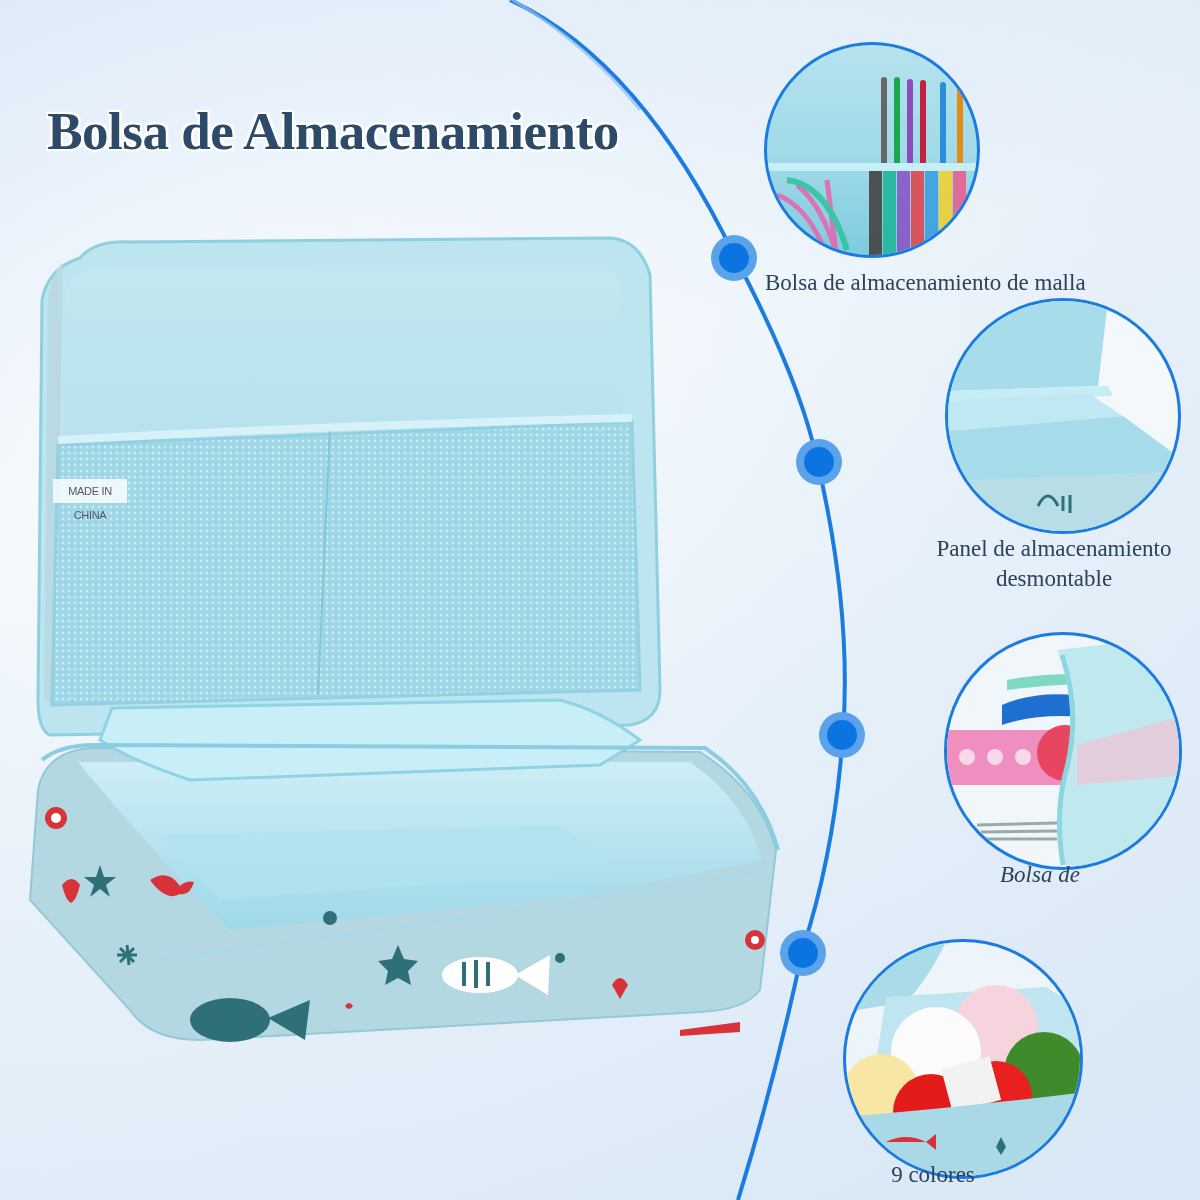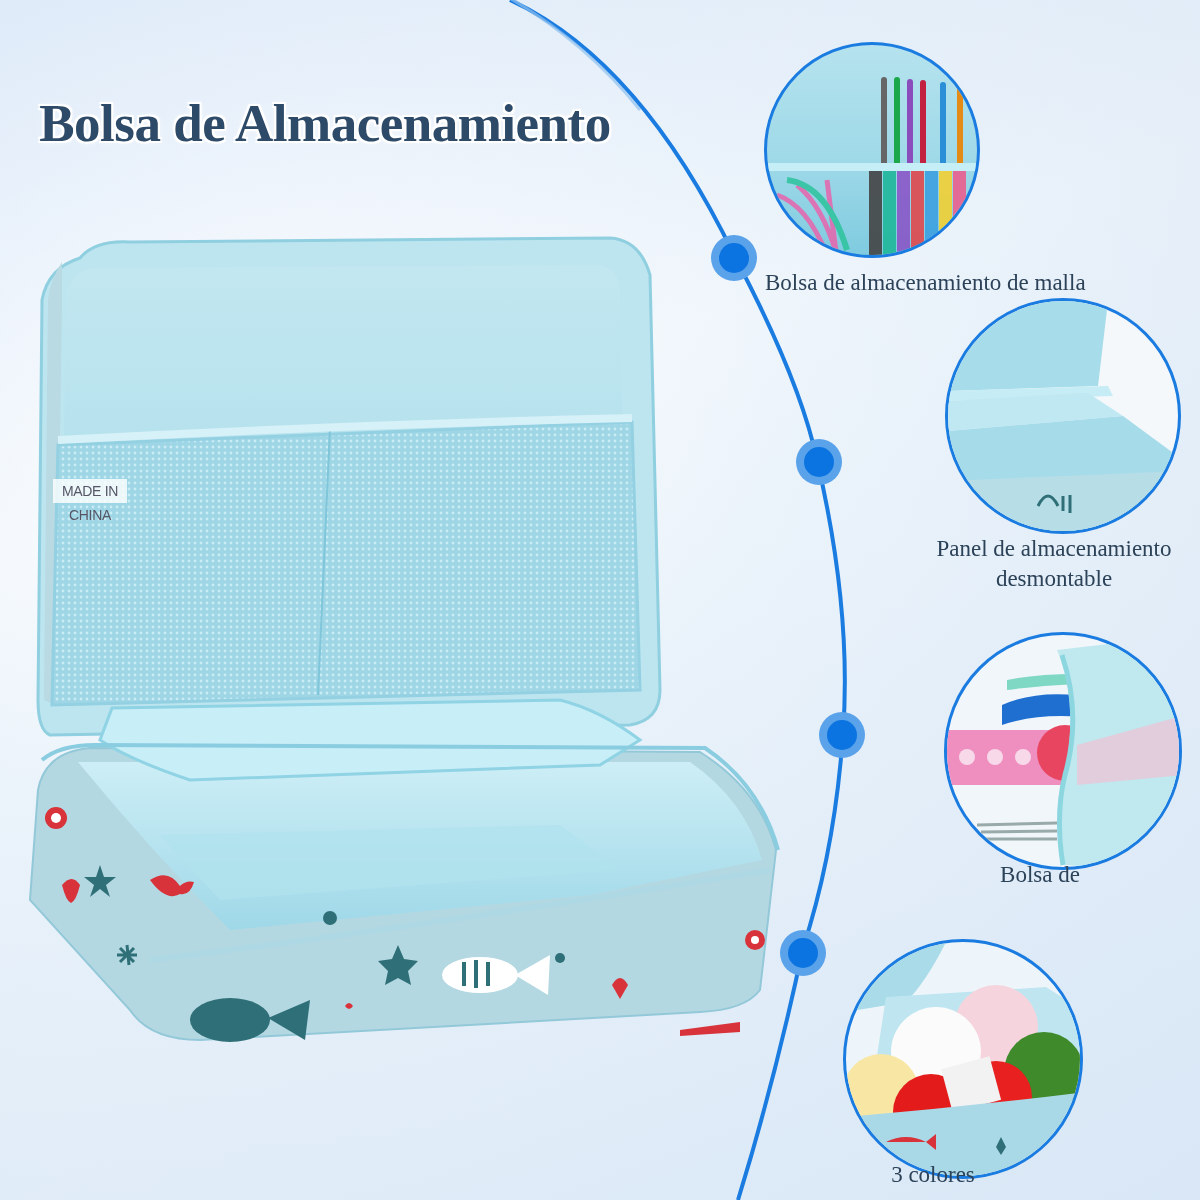--- a/index.html
+++ b/index.html
@@ -1,31 +1,31 @@
 <!DOCTYPE html>
 <html><head>
 <meta charset="utf-8">
 <style>
   html, body { margin:0; padding:0; }
   body { width:1200px; height:1200px; overflow:hidden; position:relative;
     background: radial-gradient(ellipse at 20% 30%, #ffffff 0%, #eef5fb 40%, #dfeaf6 100%);
     font-family: "Liberation Serif", "DejaVu Serif", serif; }
   .bg-wash { position:absolute; inset:0; pointer-events:none;
     background: linear-gradient(160deg, rgba(200,220,245,0.45) 0%, rgba(255,255,255,0) 35%, rgba(210,228,246,0.5) 100%); }
-  .title { position:absolute; left:0; width:650px; text-align:center; top:92px; margin:0;
+  .title { position:absolute; left:0; width:650px; text-align:center; top:92px; margin:8px;
     font-family:"Liberation Serif","DejaVu Serif",serif; font-weight:bold; font-size:53px; line-height:62px;
     color:#2d4a68; letter-spacing:-0.5px;
     text-shadow: 0 0 3px #fff, 0 0 3px #fff, 0 0 6px #fff, 2px 2px 0 #fff, -2px -2px 0 #fff, 2px -2px 0 #fff, -2px 2px 0 #fff; }
   .title span { display:block; }
   svg.layer { position:absolute; left:0; top:0; }
   .circle { position:absolute; border-radius:50%; border:3px solid #1a7be0; overflow:hidden; box-sizing:border-box; }
   .label { position:absolute; color:#2c4258; font-size:23px; line-height:30px; text-align:center; white-space:nowrap; }
   .label span { display:block; }
   .made-in { position:absolute; left:53px; top:479px; width:74px; height:24px; background:rgba(255,255,255,0.8);
-    font-family:"Liberation Sans",sans-serif; font-size:14px; color:#556; line-height:24px; text-align:center; letter-spacing:-0.3px; }
+    font-family:"Liberation Sans",sans-serif; font-size:11px; color:#556; line-height:24px; text-align:center; letter-spacing:-0.3px; }
 </style>
 </head>
 <body>
 
 <div class="bg-wash"></div>
 
 <svg class="layer" width="1200" height="1200">
   <path d="M 510 0 Q 640 60 735 257 Q 800 380 817 460 Q 852 610 843 733 Q 835 850 803 948 Q 775 1080 738 1200" fill="none" stroke="#1a7be0" stroke-width="4"></path>
   <path d="M 430 -40 Q 560 10 640 110" fill="none" stroke="#8fc0ee" stroke-width="3" opacity="0.7"></path>
 </svg>
@@ -156,42 +156,42 @@
     <path d="M 110 15 Q 130 60 120 130 Q 110 170 118 230 L 238 238 L 238 0 Z" fill="#bfe9ef"></path>
     <path d="M 130 110 L 238 80 L 238 140 L 130 150 Z" fill="#f1c1d6" opacity="0.7"></path>
     <path d="M 115 20 Q 135 80 118 140 Q 108 180 116 230" fill="none" stroke="#8cd6e0" stroke-width="5"></path>
     <g stroke="#9aa" stroke-width="3">
         <line x1="30" y1="190" x2="110" y2="188"></line>
         <line x1="34" y1="197" x2="110" y2="196"></line>
         <line x1="38" y1="204" x2="110" y2="204"></line>
       </g>
   </svg>
 </div>
-<div class="label" style="left:890px; top:860px; width:300px;">
+<div class="label" style="left:890px; top:860px; width:300px;font-style:italic;">
   <span>Bolsa de</span>
 </div>
 
 <div class="circle" style="left:843px; top:939px; width:240px; height:240px; background:#eef5fa;">
   <svg width="240" height="240" viewBox="0 0 240 240">
     <path d="M 0 0 L 100 0 Q 80 40 60 60 L 0 70 Z" fill="#a9dbe9"></path>
     <path d="M 40 55 L 200 45 L 240 70 L 240 110 L 30 120 Z" fill="#bfe6f0"></path>
     <circle cx="150" cy="85" r="42" fill="#f5d4de"></circle>
     <circle cx="90" cy="110" r="45" fill="#fbfbfb"></circle>
     <circle cx="35" cy="150" r="38" fill="#f7e6a4"></circle>
     <circle cx="198" cy="130" r="40" fill="#3f8a2a"></circle>
     <circle cx="85" cy="170" r="38" fill="#e31b1b"></circle>
     <circle cx="150" cy="155" r="36" fill="#e82020"></circle>
     <rect x="100" y="120" width="50" height="45" fill="#f2f2f2" transform="rotate(-15 125 142)"></rect>
     <path d="M 0 175 Q 120 165 240 150 L 240 240 L 0 240 Z" fill="#a9d8e6"></path>
     <path d="M 40 200 q 20 -10 40 0 l 10 -8 l 0 16 l -10 -8" fill="#d8323a"></path>
     <path d="M 150 205 l 5 -10 5 10 -5 8 z" fill="#2f6f78"></path>
   </svg>
 </div>
 <div class="label" style="left:833px; top:1160px; width:200px;">
-  <span>3 colores</span>
+  <span>9 colores</span>
 </div>
 
 <svg class="layer" width="1200" height="1200">
   <g>
       <circle cx="734" cy="258" r="23" fill="#5aa2ea"></circle>
       <circle cx="734" cy="258" r="15" fill="#0b74e0"></circle>
     </g>
   <g>
       <circle cx="819" cy="462" r="23" fill="#5aa2ea"></circle>
       <circle cx="819" cy="462" r="15" fill="#0b74e0"></circle>

